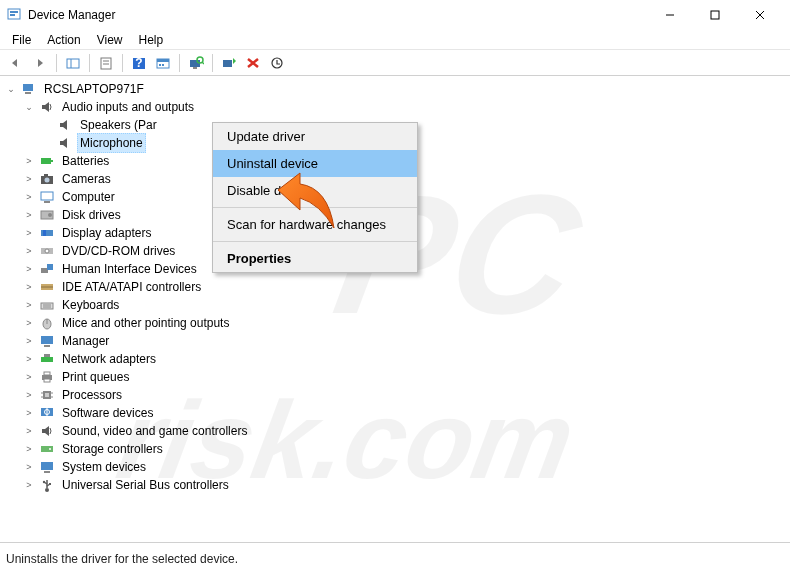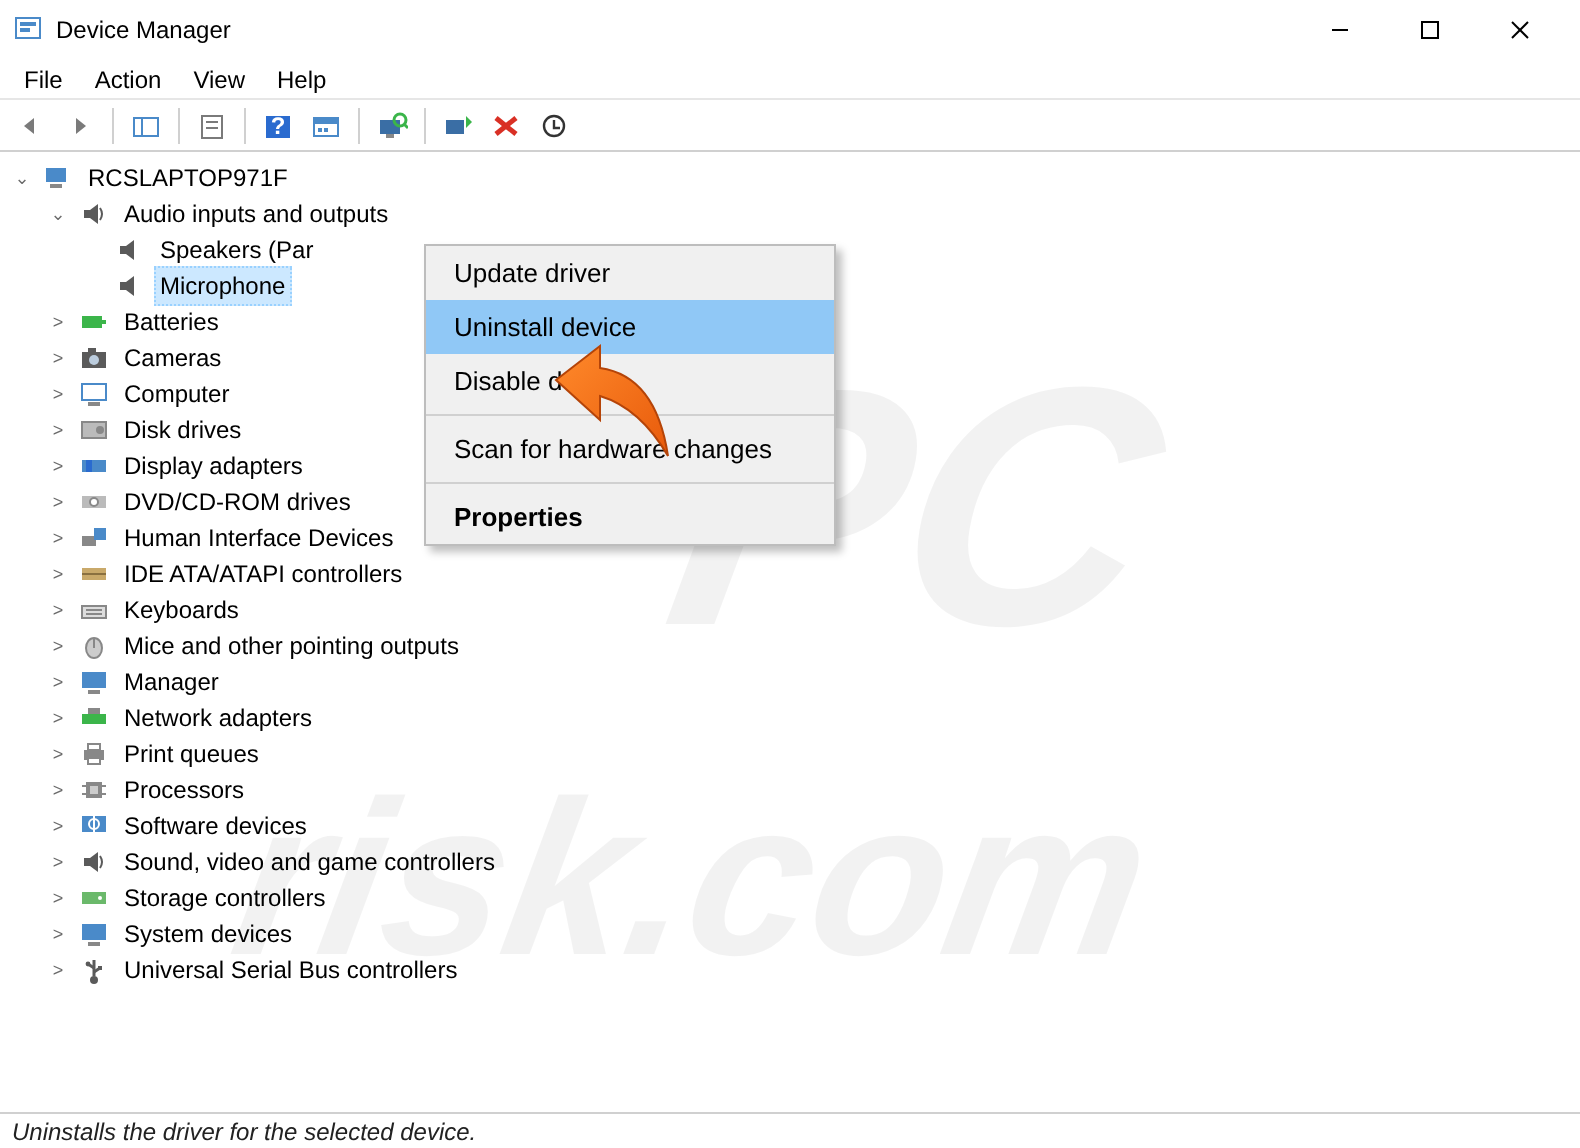--- a/index.html
+++ b/index.html
@@ -15,21 +15,21 @@
 .tb-btn { width: 24px; height: 22px; border: 1px solid transparent; display: flex; align-items: center; justify-content: center; }
 .tree-area { position: relative; height: 475px; overflow: auto; padding: 4px 4px 0 4px; }
 .tree { list-style: none; }
 .tree ul { list-style: none; padding-left: 18px; }
 .node { display: flex; align-items: center; height: 18px; line-height: 18px; white-space: nowrap; }
 .expander { width: 14px; height: 14px; margin-right: 3px; display: flex; align-items: center; justify-content: center; font-size: 9px; color: #6b6b6b; }
 .expander.none { visibility: hidden; }
 .node-icon { width: 16px; height: 16px; margin-right: 4px; display: flex; align-items: center; justify-content: center; }
 .node-label { padding: 0 3px; }
 .node.selected .node-label { background: #cce8ff; border: 1px dotted #99d1ff; padding: 0 2px; }
-.statusbar { position: absolute; left: 0; right: 0; bottom: 0; height: 18px; border-top: 1px solid #d0d0d0; display: flex; align-items: center; padding: 0 6px; font-size: 12px; color: #222; background: #fff; font-style: italic; }
+.statusbar { position: absolute; left: 0; right: 0; bottom: 0; height: 32px; border-top: 1px solid #d0d0d0; display: flex; align-items: center; padding: 0 6px; font-size: 12px; color: #222; background: #fff; }
 .ctx-menu { position: absolute; background: #f0f0f0; border: 1px solid #bdbdbd; box-shadow: 3px 3px 4px rgba(0,0,0,.25); width: 206px; }
 .ctx-item { padding: 6px 14px; font-size: 13px; }
 .ctx-item.hover { background: #90c8f6; }
 .ctx-sep { height: 1px; background: #d0d0d0; margin: 3px 0; }
 .ctx-item.bold { font-weight: 700; }
 .arrow-svg { position: absolute; pointer-events: none; }
 .watermark { position: absolute; inset: 0; pointer-events: none; overflow: hidden; }
 .watermark .wm-text { position: absolute; font-weight: 800; color: rgba(0,0,0,.05); font-style: italic; transform: skewX(-10deg); }
 </style>
 </head>

